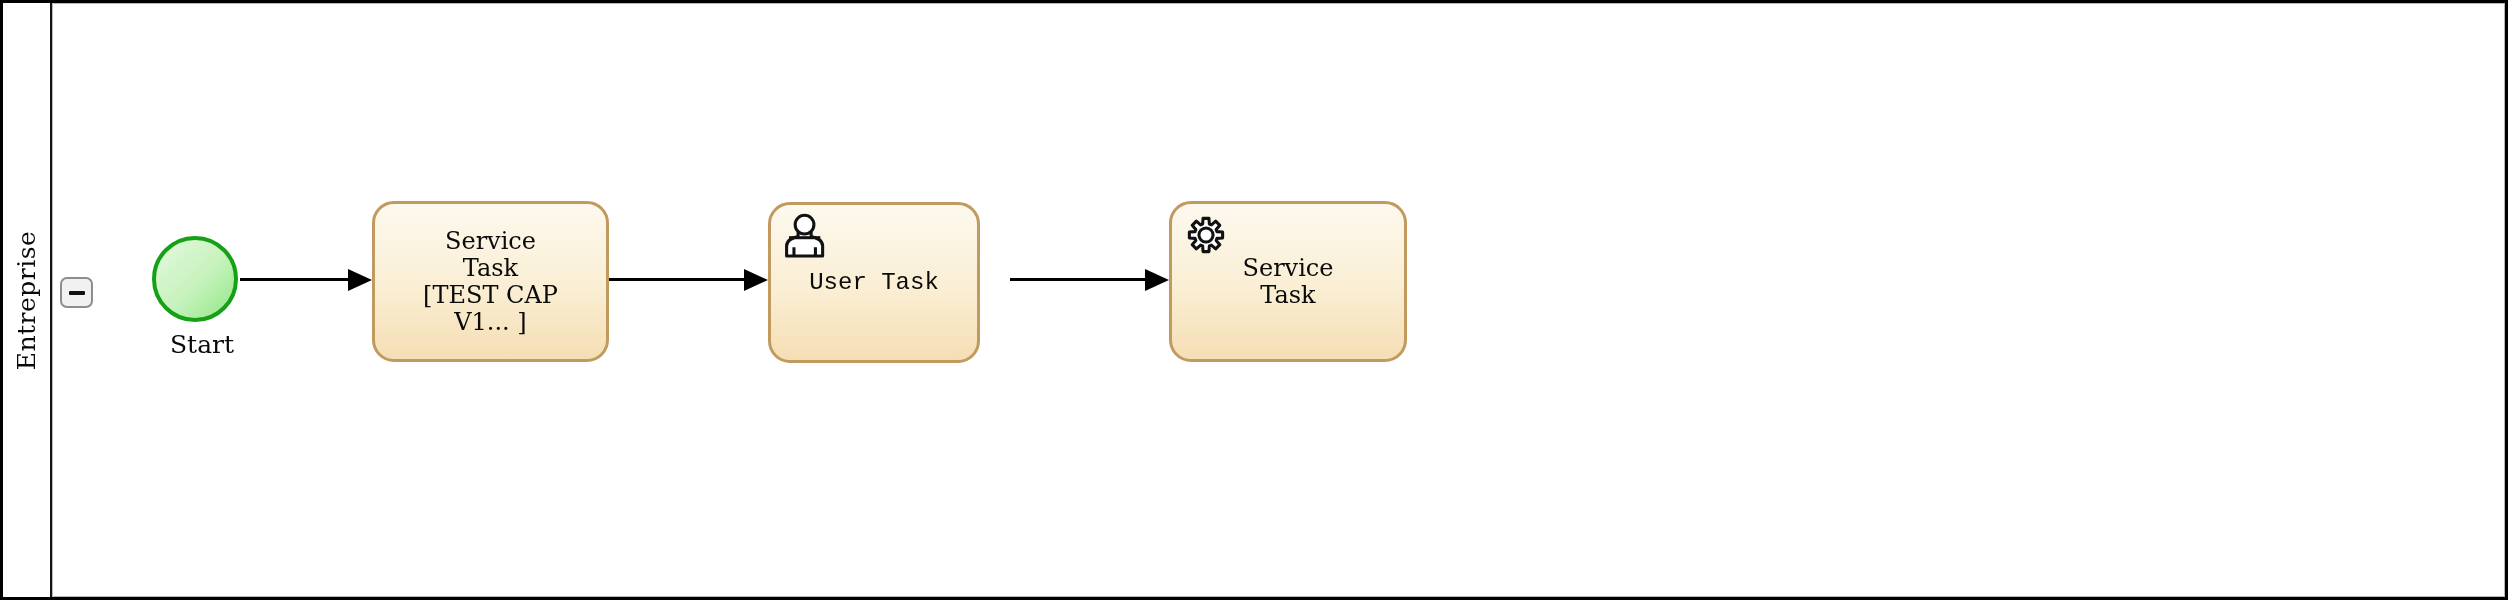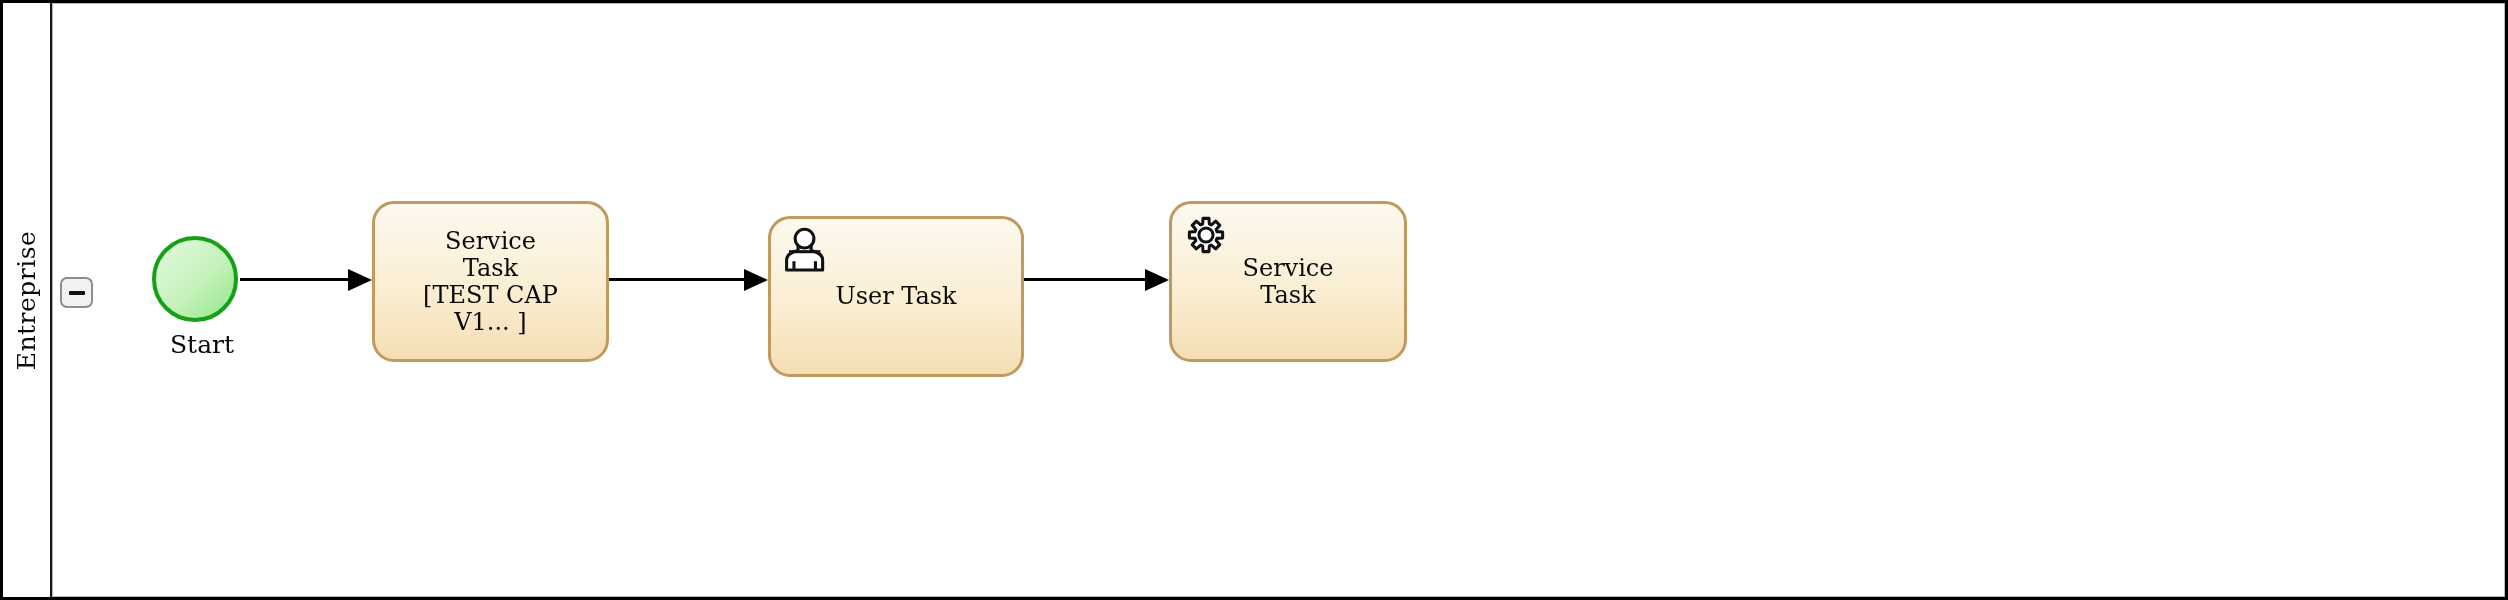--- a/index.html
+++ b/index.html
@@ -65,21 +65,21 @@
   .task {
     position: absolute; width: 238px; height: 161px;
     box-sizing: border-box;
     border: 3px solid #c09a5e; border-radius: 22px;
     background: linear-gradient(to bottom, #fdf9ef 0%, #faeed3 55%, #f5deb4 100%);
     display: flex; flex-direction: column; align-items: center; justify-content: center;
     text-align: center; font-size: 24px; line-height: 27px;
     cursor: pointer;
   }
   #task-1 { left: 372px; top: 201px; width: 237px; }
-  #task-2 { left: 768px; top: 216px; width: 256px; }
+  #task-2 { left: 768px; top: 202px; width: 212px; font-family: Liberation Mono, monospace; }
   #task-3 { left: 1169px; top: 201px; }
   .task .line { display: block; white-space: pre; }
   .node-icon { position: absolute; top: 8px; left: 11px; width: 46px; height: 46px; }
   .node-icon svg { width: 100%; height: 100%; }
   
   .flow { position: absolute; top: 278px; height: 3px; background: #000; }
   .flow .head {
     position: absolute; right: -24px; top: -9.5px;
     width: 0; height: 0;
     border-top: 11px solid transparent;

